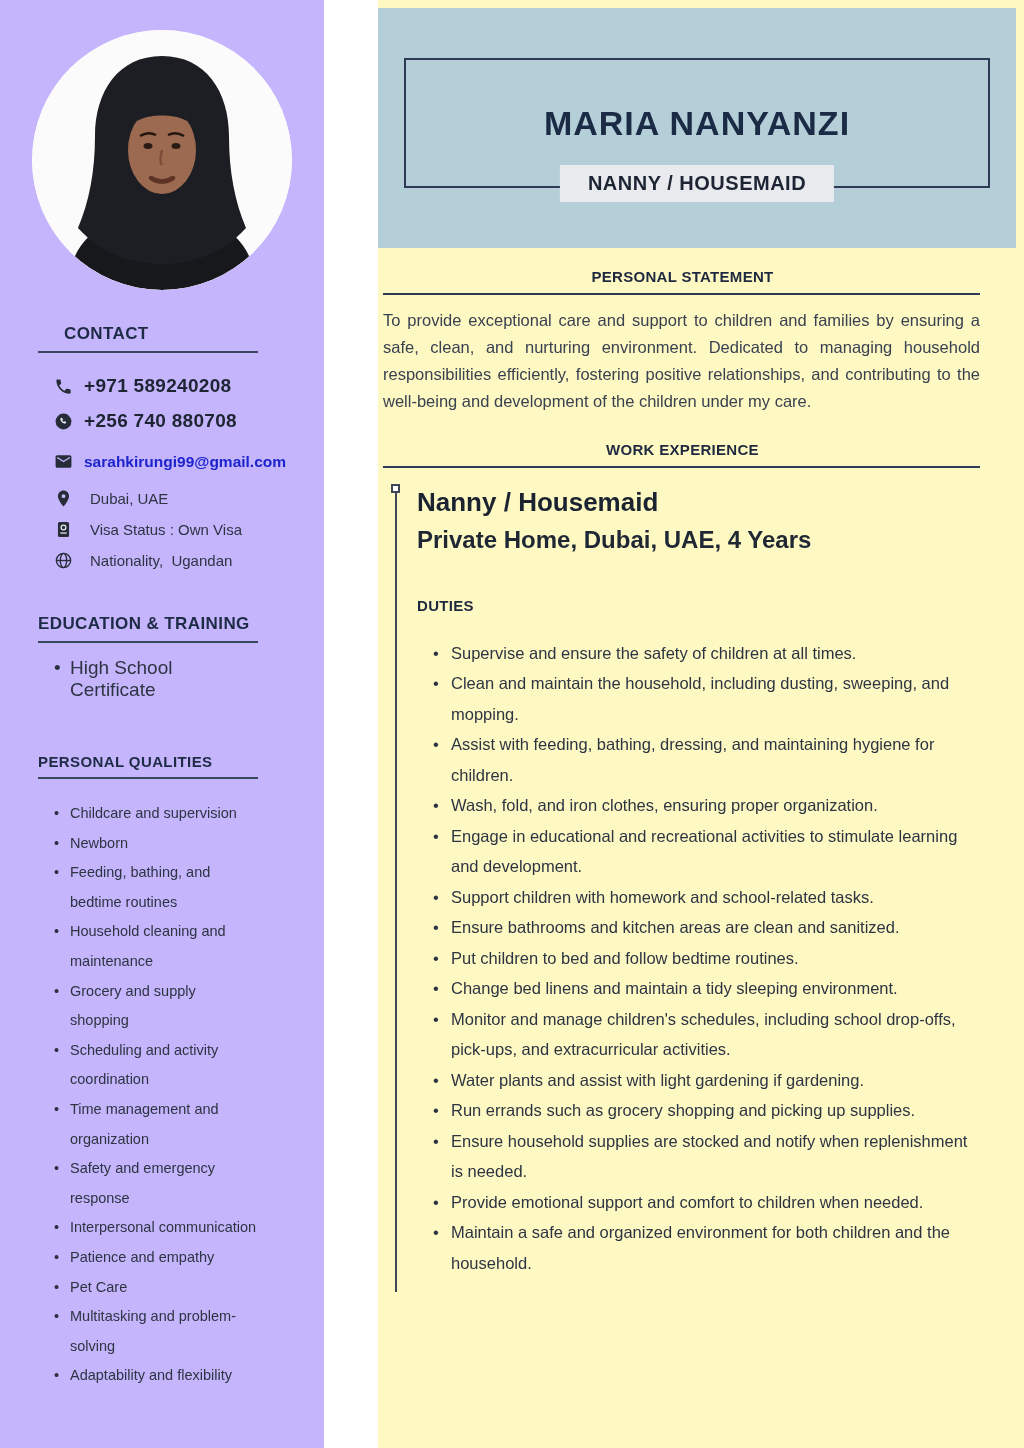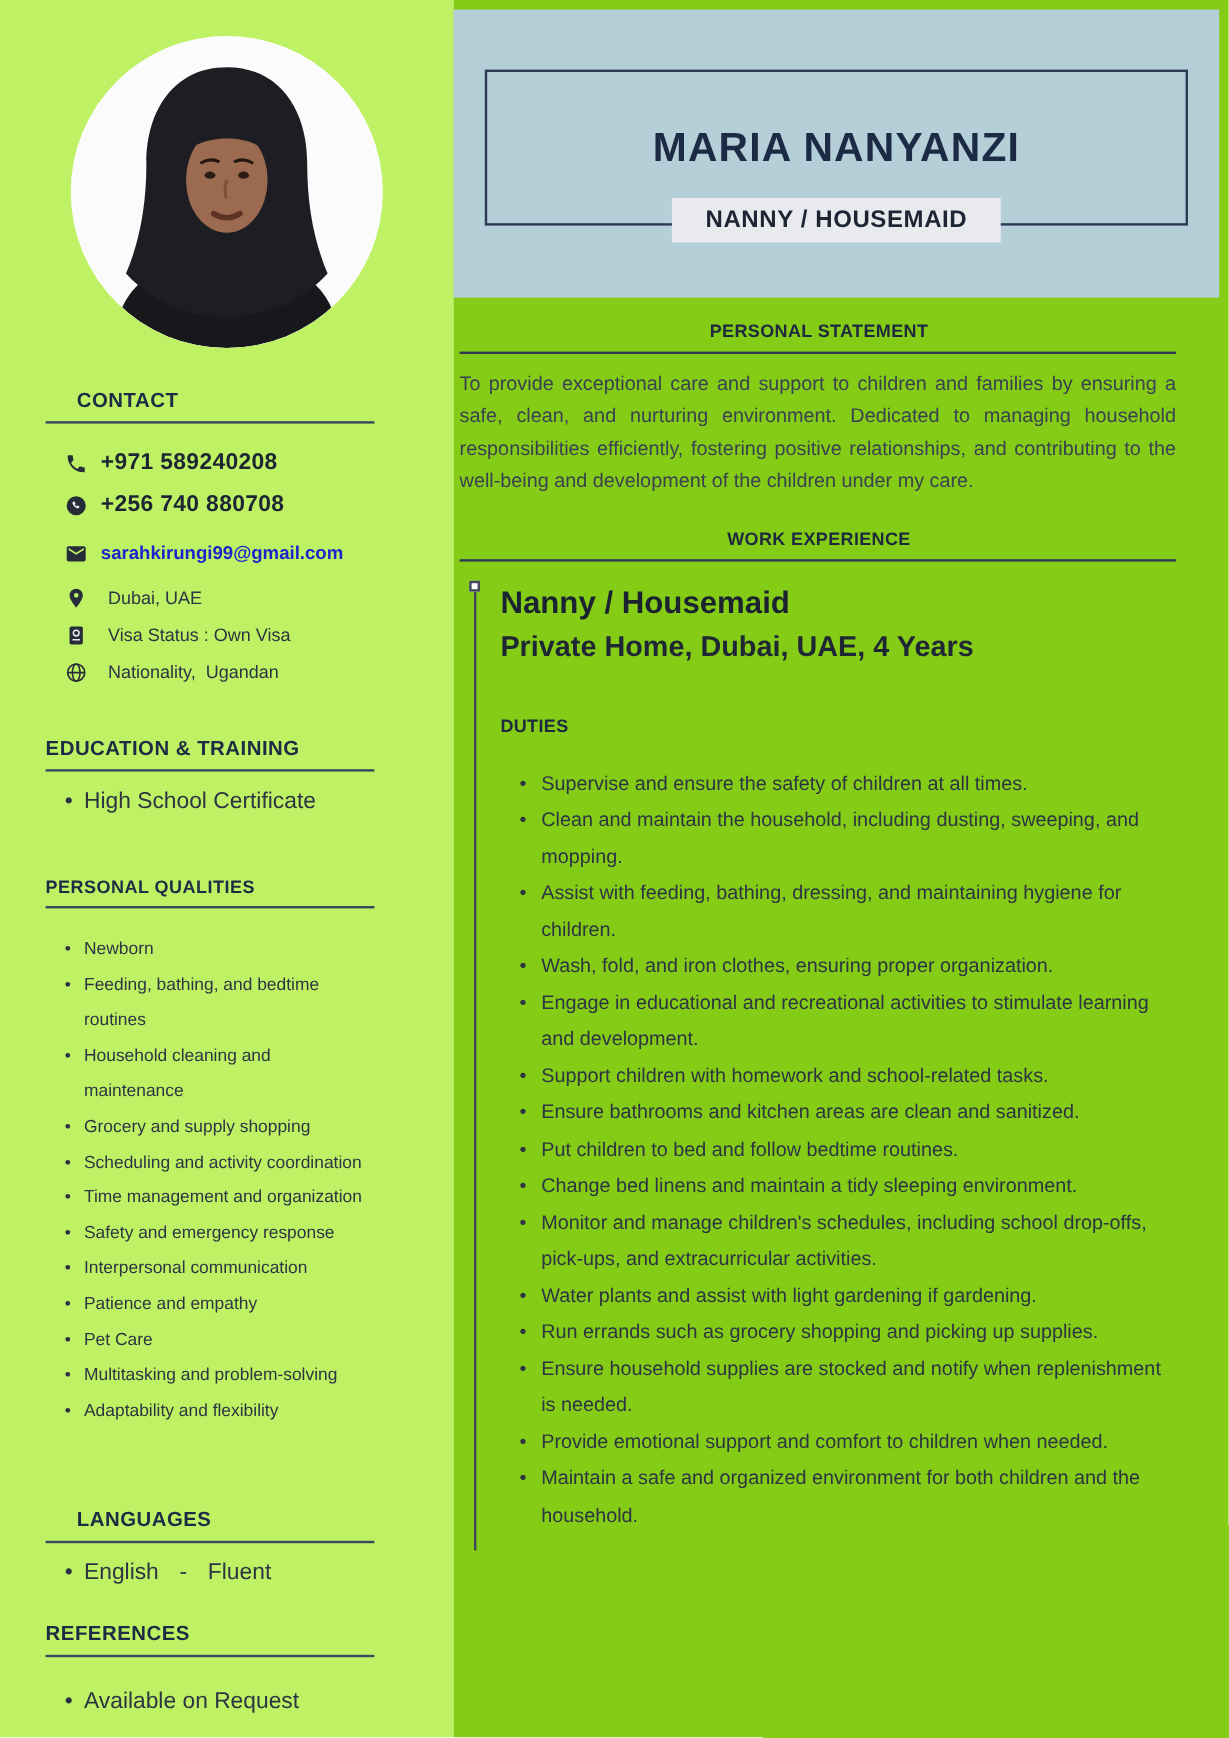--- a/index.html
+++ b/index.html
@@ -1,21 +1,21 @@
 <!DOCTYPE html>
 <html><head>
 <meta charset="utf-8">
 <style>
   * { margin:0; padding:0; box-sizing:border-box; }
   html,body { background:#ffffff; }
   body { font-family:"Liberation Sans","DejaVu Sans",sans-serif; color:#2d3442; }
   .page { position:relative; width:1024px; height:1448px; background:#ffffff; overflow:hidden; }
 
   
-  .sidebar { position:absolute; left:0; top:0; bottom:0; width:378px; background:#bef264; }
+  .sidebar { position:absolute; left:0; top:0; bottom:0; width:324px; background:#c4b5fd; }
   .photo-wrap { width:260px; height:260px; margin:30px auto 34px; border-radius:50%; overflow:hidden; background:#fcfcfc; }
   .photo-wrap svg { display:block; width:100%; height:100%; }
 
   .side-section { padding:0 66px 0 38px; }
   .side-h { font-size:17px; font-weight:bold; color:#1e2b45; letter-spacing:.4px; }
   .side-rule { border-bottom:2px solid #39475f; margin-top:7px; }
   .inset .side-h { padding-left:26px; }
   .sec-contact { margin-top:0; }
   .contact-rows { margin-top:22px; padding-left:16px; }
   .crow { display:flex; align-items:center; margin-bottom:13px; }
@@ -38,21 +38,21 @@
   ul.side-list li::before { content:"•"; position:absolute; left:0; top:0; color:#2b3140; }
   ul.qual-list { margin-top:20px; }
   ul.qual-list li { font-size:14.5px; line-height:29.6px; }
   ul.qual-list li::before { top:0; line-height:29.6px; }
   .lang-li span { display:inline-block; }
   .lang-sep { margin:0 12px; }
   .sec-ref ul.side-list { margin-top:26px; }
   .sec-lang ul.side-list { margin-top:14px; }
 
   
-  .main { position:absolute; left:378px; right:0; top:0; bottom:0; background:#84cc16; }
+  .main { position:absolute; left:378px; right:0; top:0; bottom:0; background:#fef9c3; }
 
   .banner { height:240px; margin:8px 8px 0 0; background:#b5cfd9; padding:50px 26px 0; position:relative; }
   .name-box { height:130px; border:2px solid #2e3a55; display:flex; align-items:center; justify-content:center; position:relative; }
   .name-box h1 { font-size:34px; font-weight:bold; color:#1c2b45; letter-spacing:1px; }
   .role-box { position:absolute; left:50%; bottom:-16px; transform:translateX(-50%); background:#e9eaee; padding:7px 28px; white-space:nowrap; }
   .role-box span { font-size:20px; font-weight:bold; color:#1d2433; letter-spacing:.5px; }
 
   .main-sec { padding:0 44px 0 5px; }
   .sec-statement { margin-top:20px; }
   .main-h { font-size:15px; font-weight:bold; color:#1e2940; letter-spacing:.3px; padding-left:2px;text-align:center; }
@@ -171,20 +171,21 @@
       <div class="side-rule"></div>
       <ul class="side-list">
         <li>High School Certificate</li>
       </ul>
     </section>
 
     <section class="side-section sec-qual">
       <h2 class="side-h">PERSONAL QUALITIES</h2>
       <div class="side-rule"></div>
       <ul class="side-list qual-list">
+        <li>Childcare and supervision</li>
         <li>Newborn</li>
         <li>Feeding, bathing, and bedtime routines</li>
         <li>Household cleaning and maintenance</li>
         <li>Grocery and supply shopping</li>
         <li>Scheduling and activity coordination</li>
         <li>Time management and organization</li>
         <li>Safety and emergency response</li>
         <li>Interpersonal communication</li>
         <li>Patience and empathy</li>
         <li>Pet Care</li>

